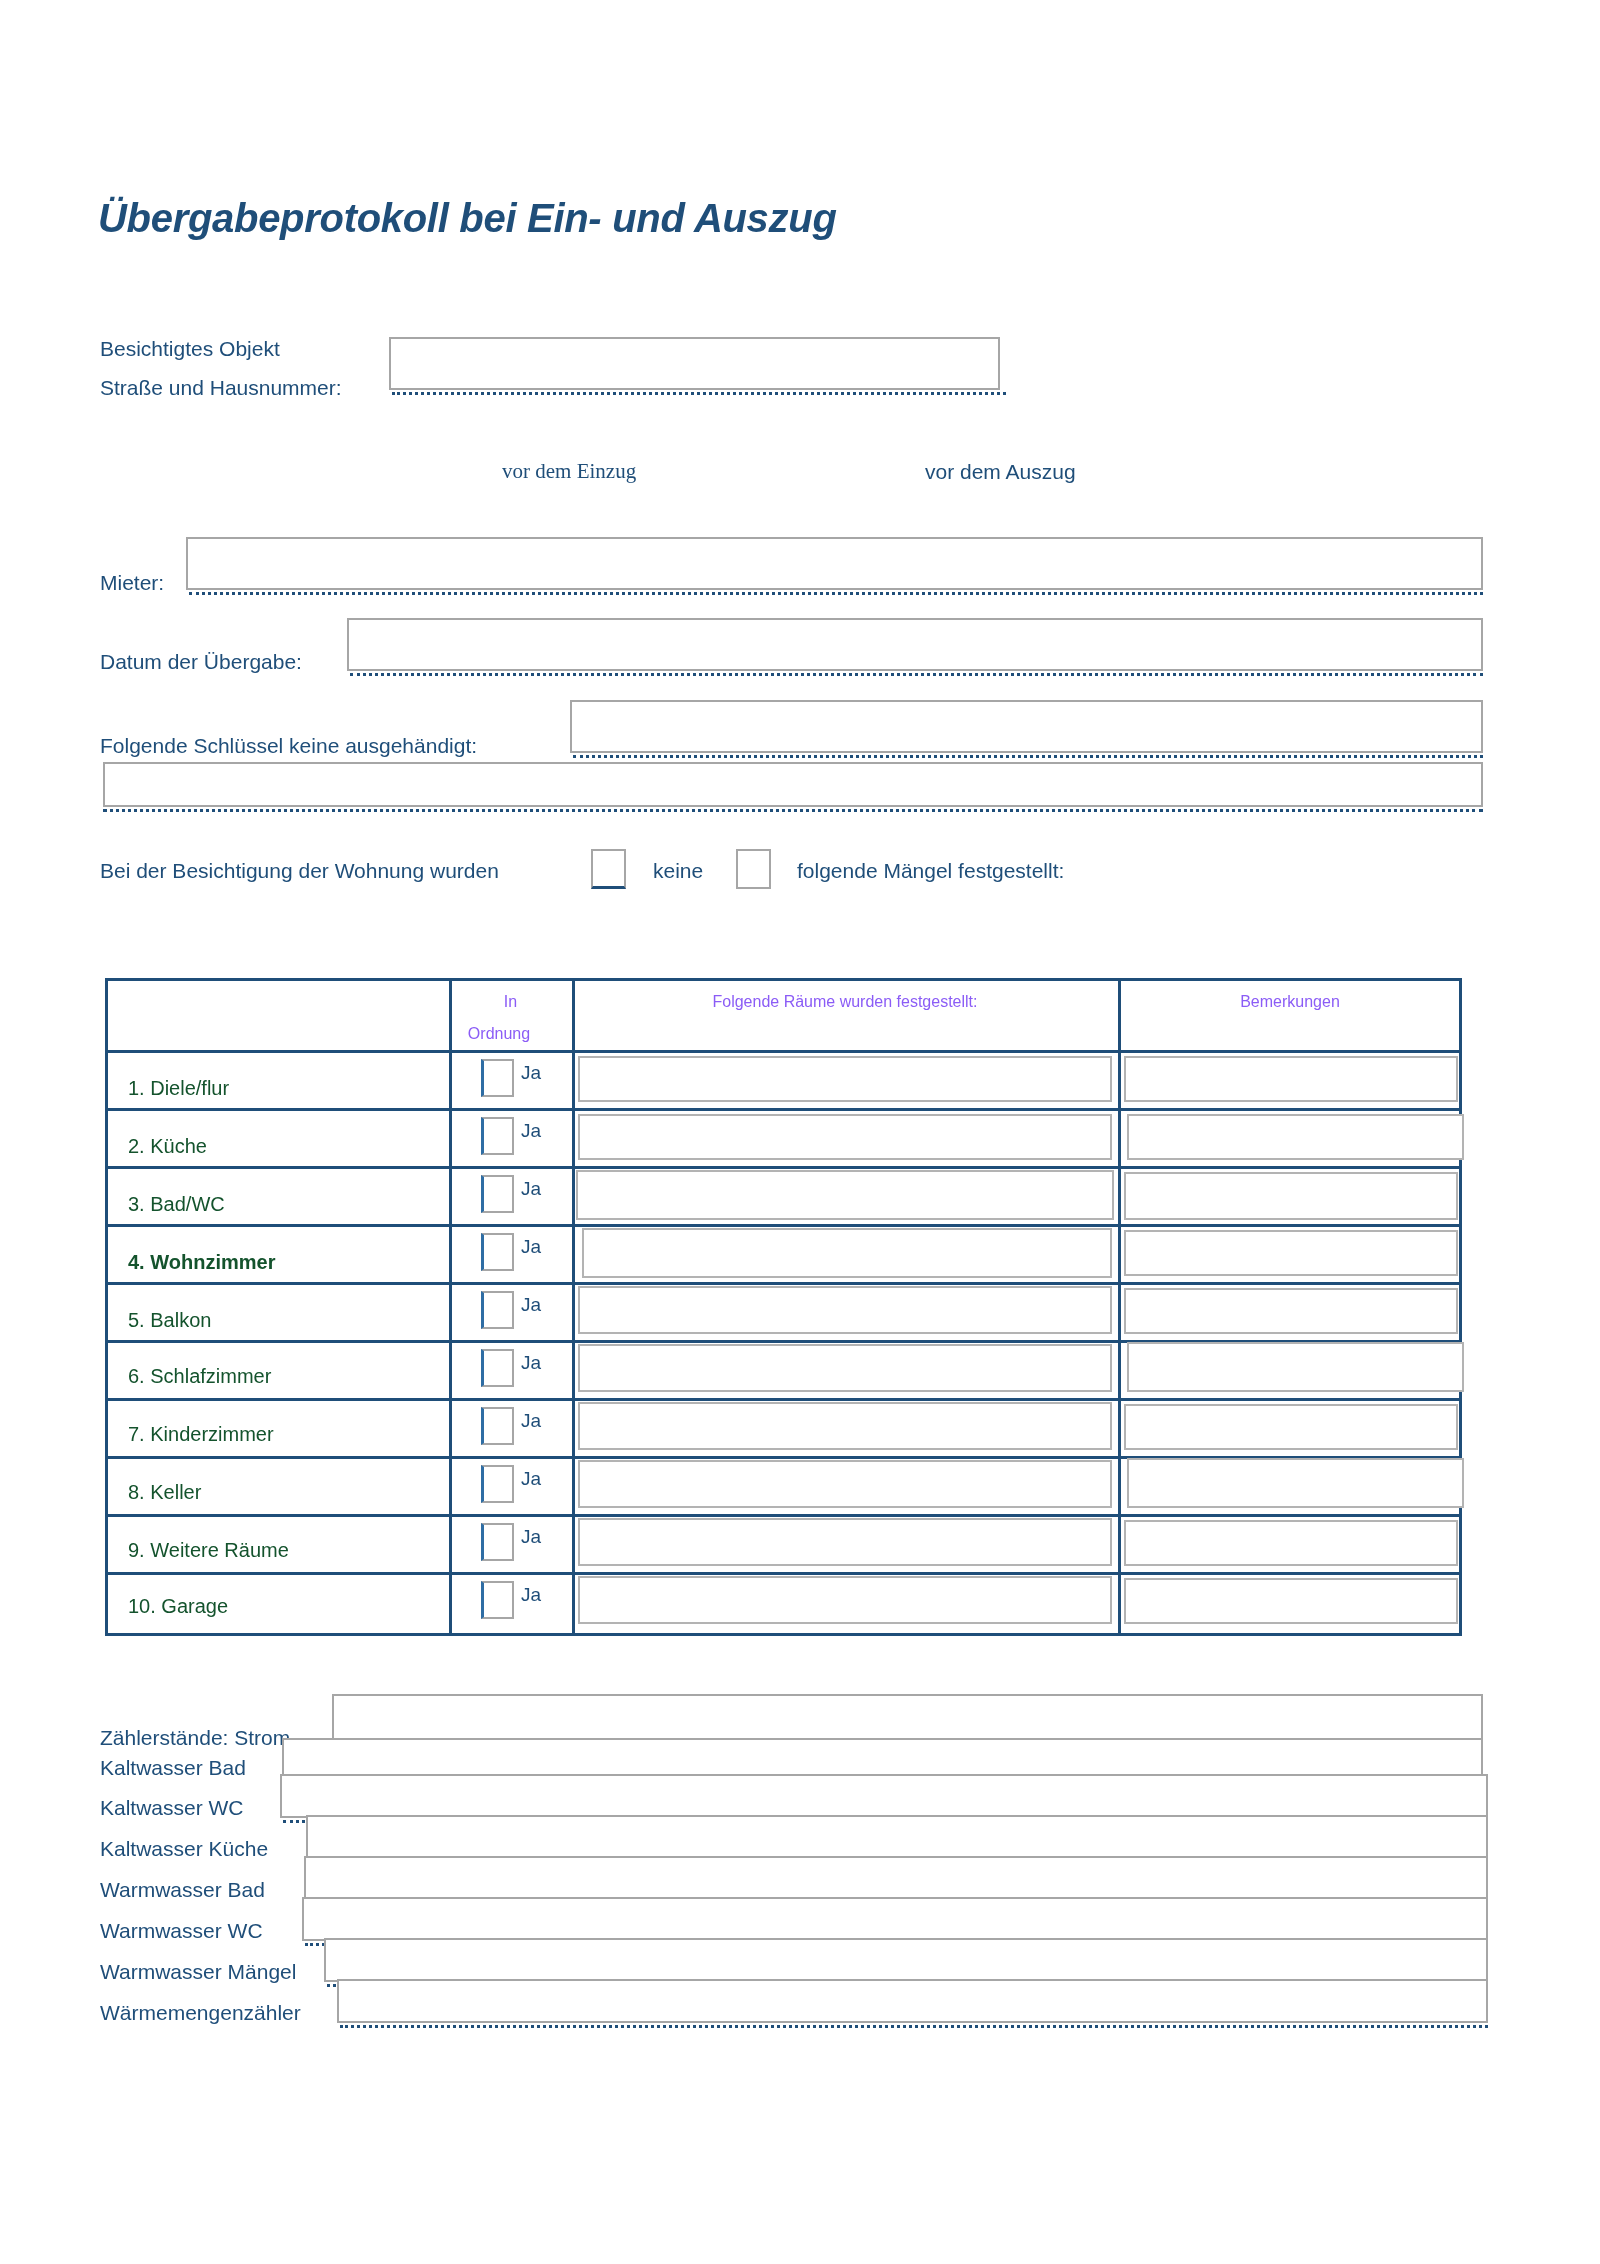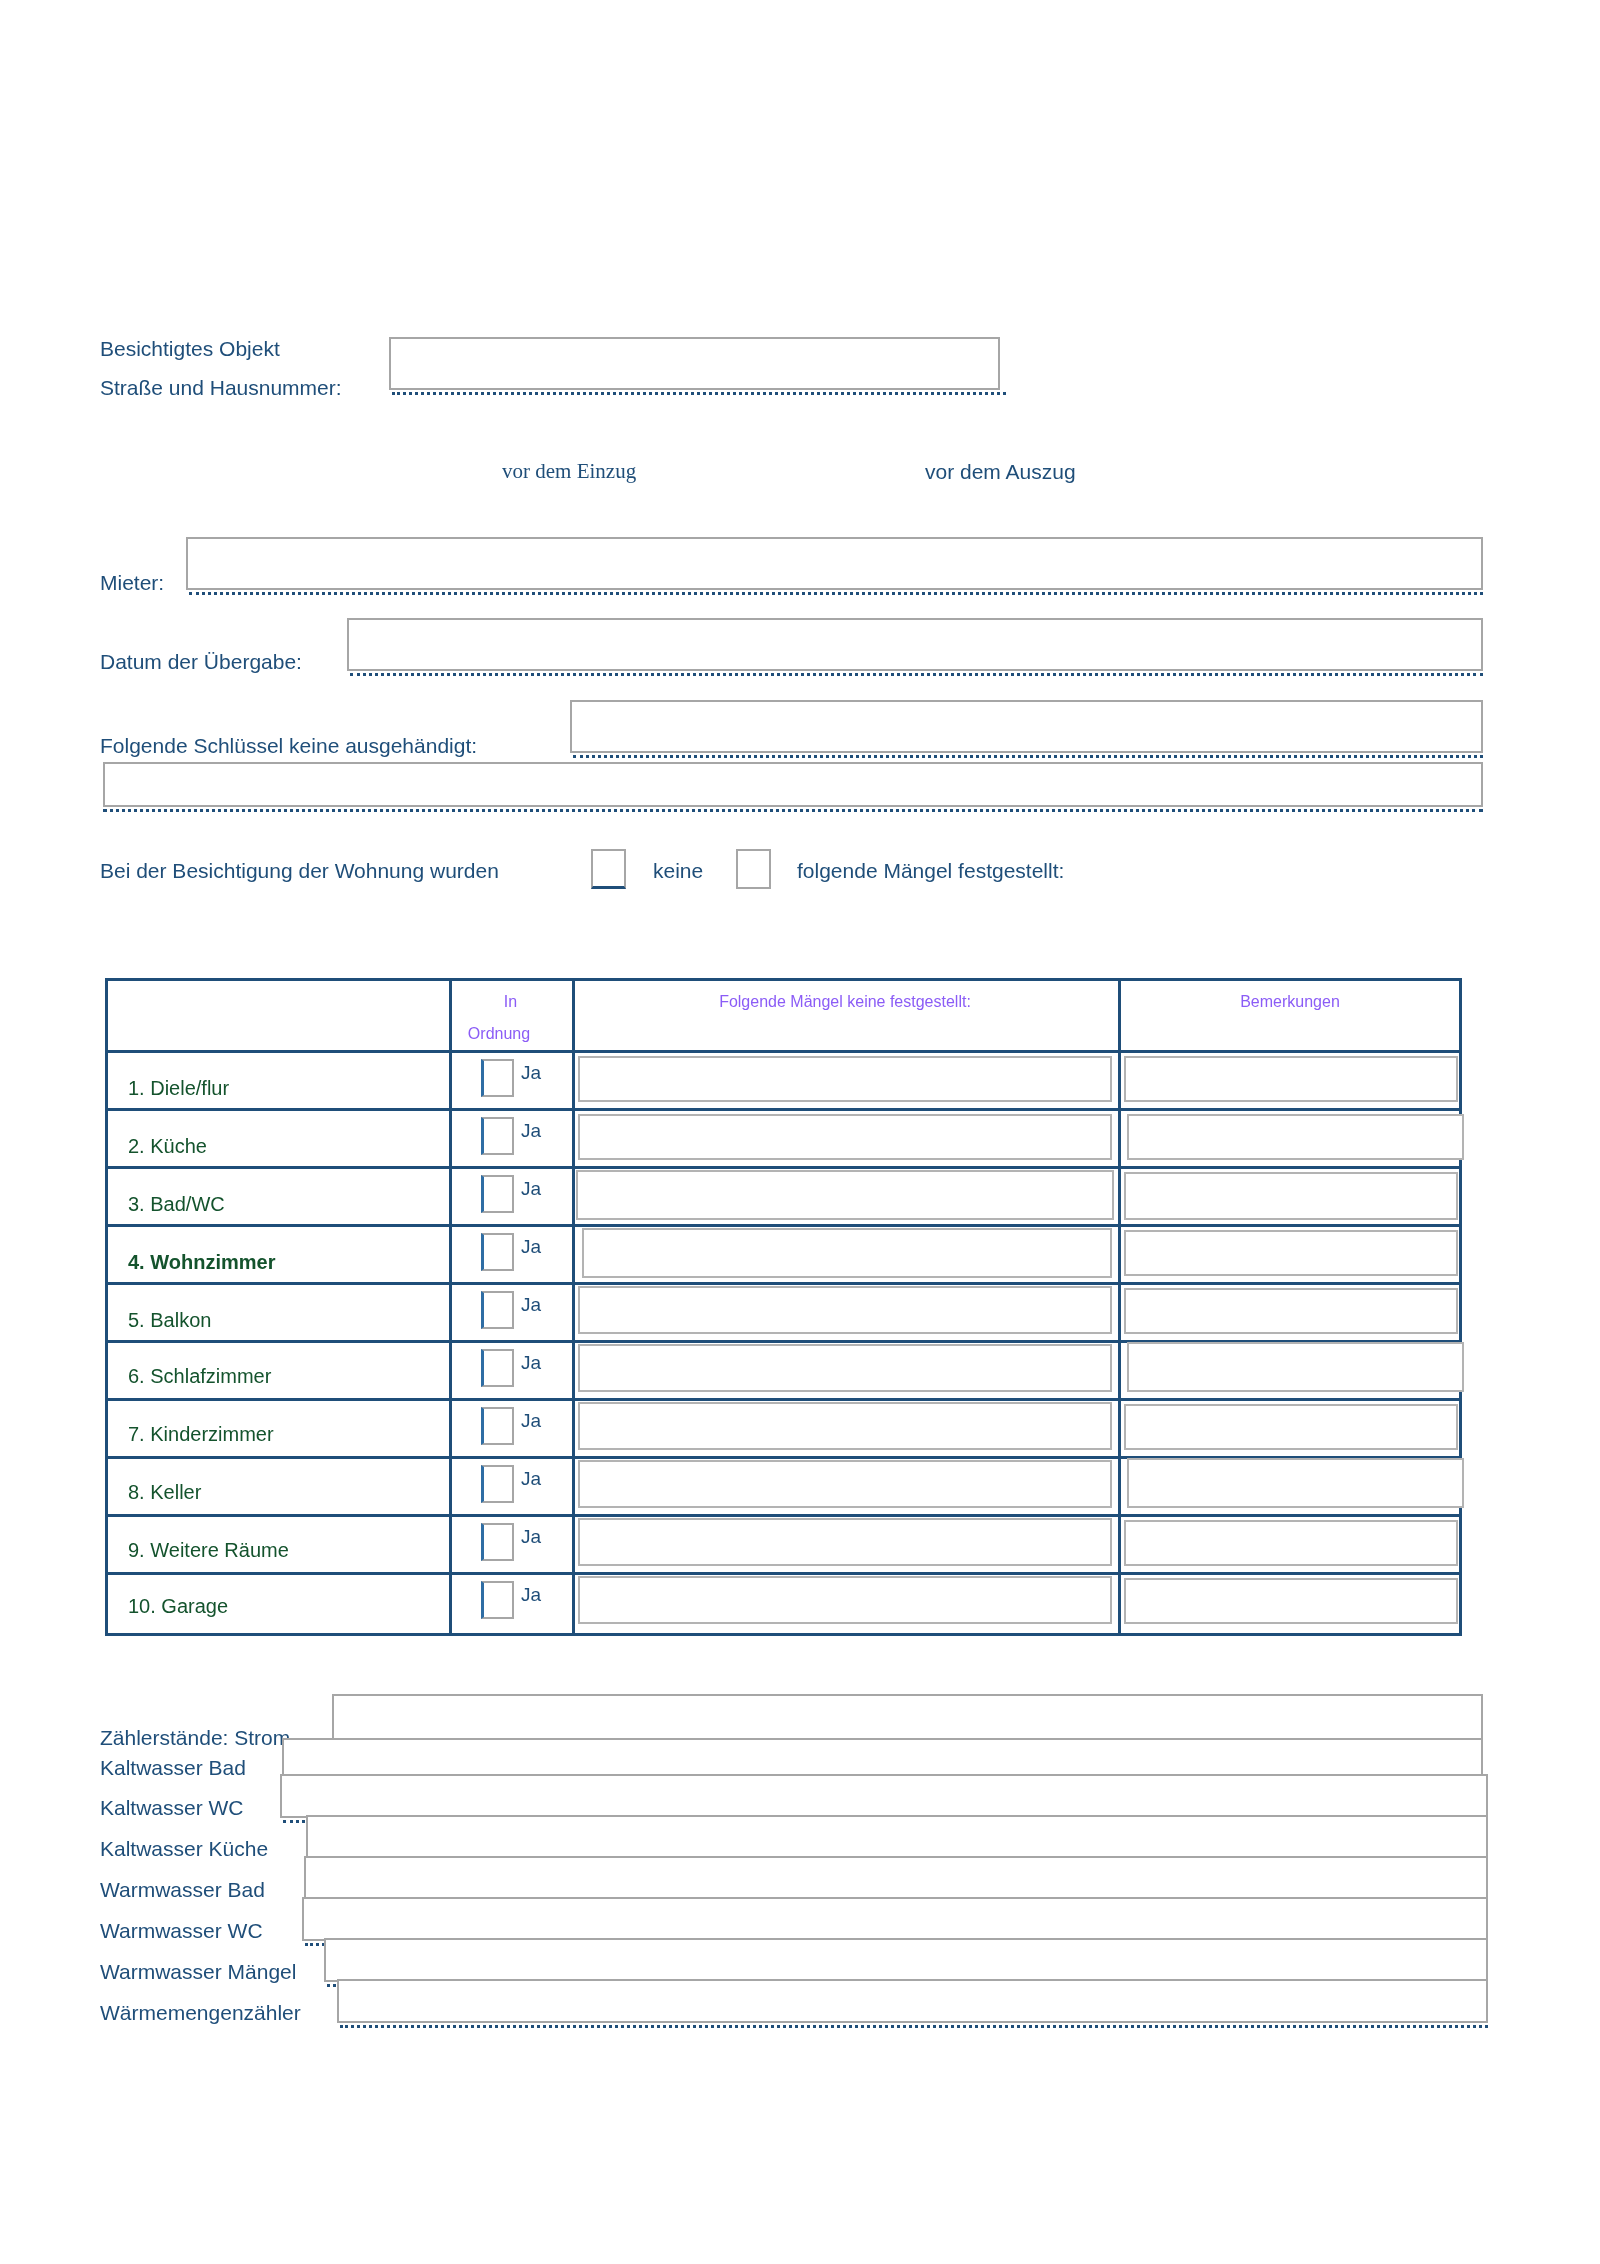--- a/index.html
+++ b/index.html
@@ -129,20 +129,21 @@
     background: #ffffff;
     border: 2px solid #a6a6a6;
     border-left: 3px solid #2E6DA4;
   }
 </style>
 </head>
 <body>
 
 <div class="page">
 
+  <div class="doc-title">Übergabeprotokoll bei Ein- und Auszug</div>
 
   <div class="lbl" style="left:100px; top:338px;">Besichtigtes Objekt</div>
   <div class="lbl" style="left:100px; top:377px;">Straße und Hausnummer:</div>
   <div class="fld" style="left:389px; top:337px; width:611px; height:53px;"></div>
   <div class="leader" style="left:392px; top:392px; width:614px;"></div>
 
   <div class="lbl" style="left:502px; top:461px;font-family:Liberation Serif, serif;">vor dem Einzug</div>
   <div class="lbl" style="left:925px; top:461px;">vor dem Auszug</div>
 
   <div class="lbl" style="left:100px; top:572px;">Mieter:</div>
@@ -177,21 +178,21 @@
     <div class="hline" style="top:243px;"></div>
     <div class="hline" style="top:301px;"></div>
     <div class="hline" style="top:359px;"></div>
     <div class="hline" style="top:417px;"></div>
     <div class="hline" style="top:475px;"></div>
     <div class="hline" style="top:533px;"></div>
     <div class="hline" style="top:591px;"></div>
 
     <div class="th" style="left:341px; top:12px; width:123px;">In</div>
     <div class="th" style="left:341px; top:44px; width:100px;">Ordnung</div>
-    <div class="th" style="left:464px; top:12px; width:546px;">Folgende Mängel keine festgestellt:</div>
+    <div class="th" style="left:464px; top:12px; width:546px;">Folgende Räume wurden festgestellt:</div>
     <div class="th" style="left:1010px; top:12px; width:344px;">Bemerkungen</div>
 
     <div class="rowlabel" style="left:20px; top:96px;">1. Diele/flur</div>
     <div class="rowcbx" style="left:373px; top:78px; width:33px; height:38px;"></div>
     <div class="ja" style="left:413px; top:81px;">Ja</div>
     <div class="cellbox" style="left:470px; top:75px; width:534px; height:46px;"></div>
     <div class="cellbox" style="left:1016px; top:75px; width:334px; height:46px;"></div>
 
     <div class="rowlabel" style="left:20px; top:154px;">2. Küche</div>
     <div class="rowcbx" style="left:373px; top:136px; width:33px; height:38px;"></div>

